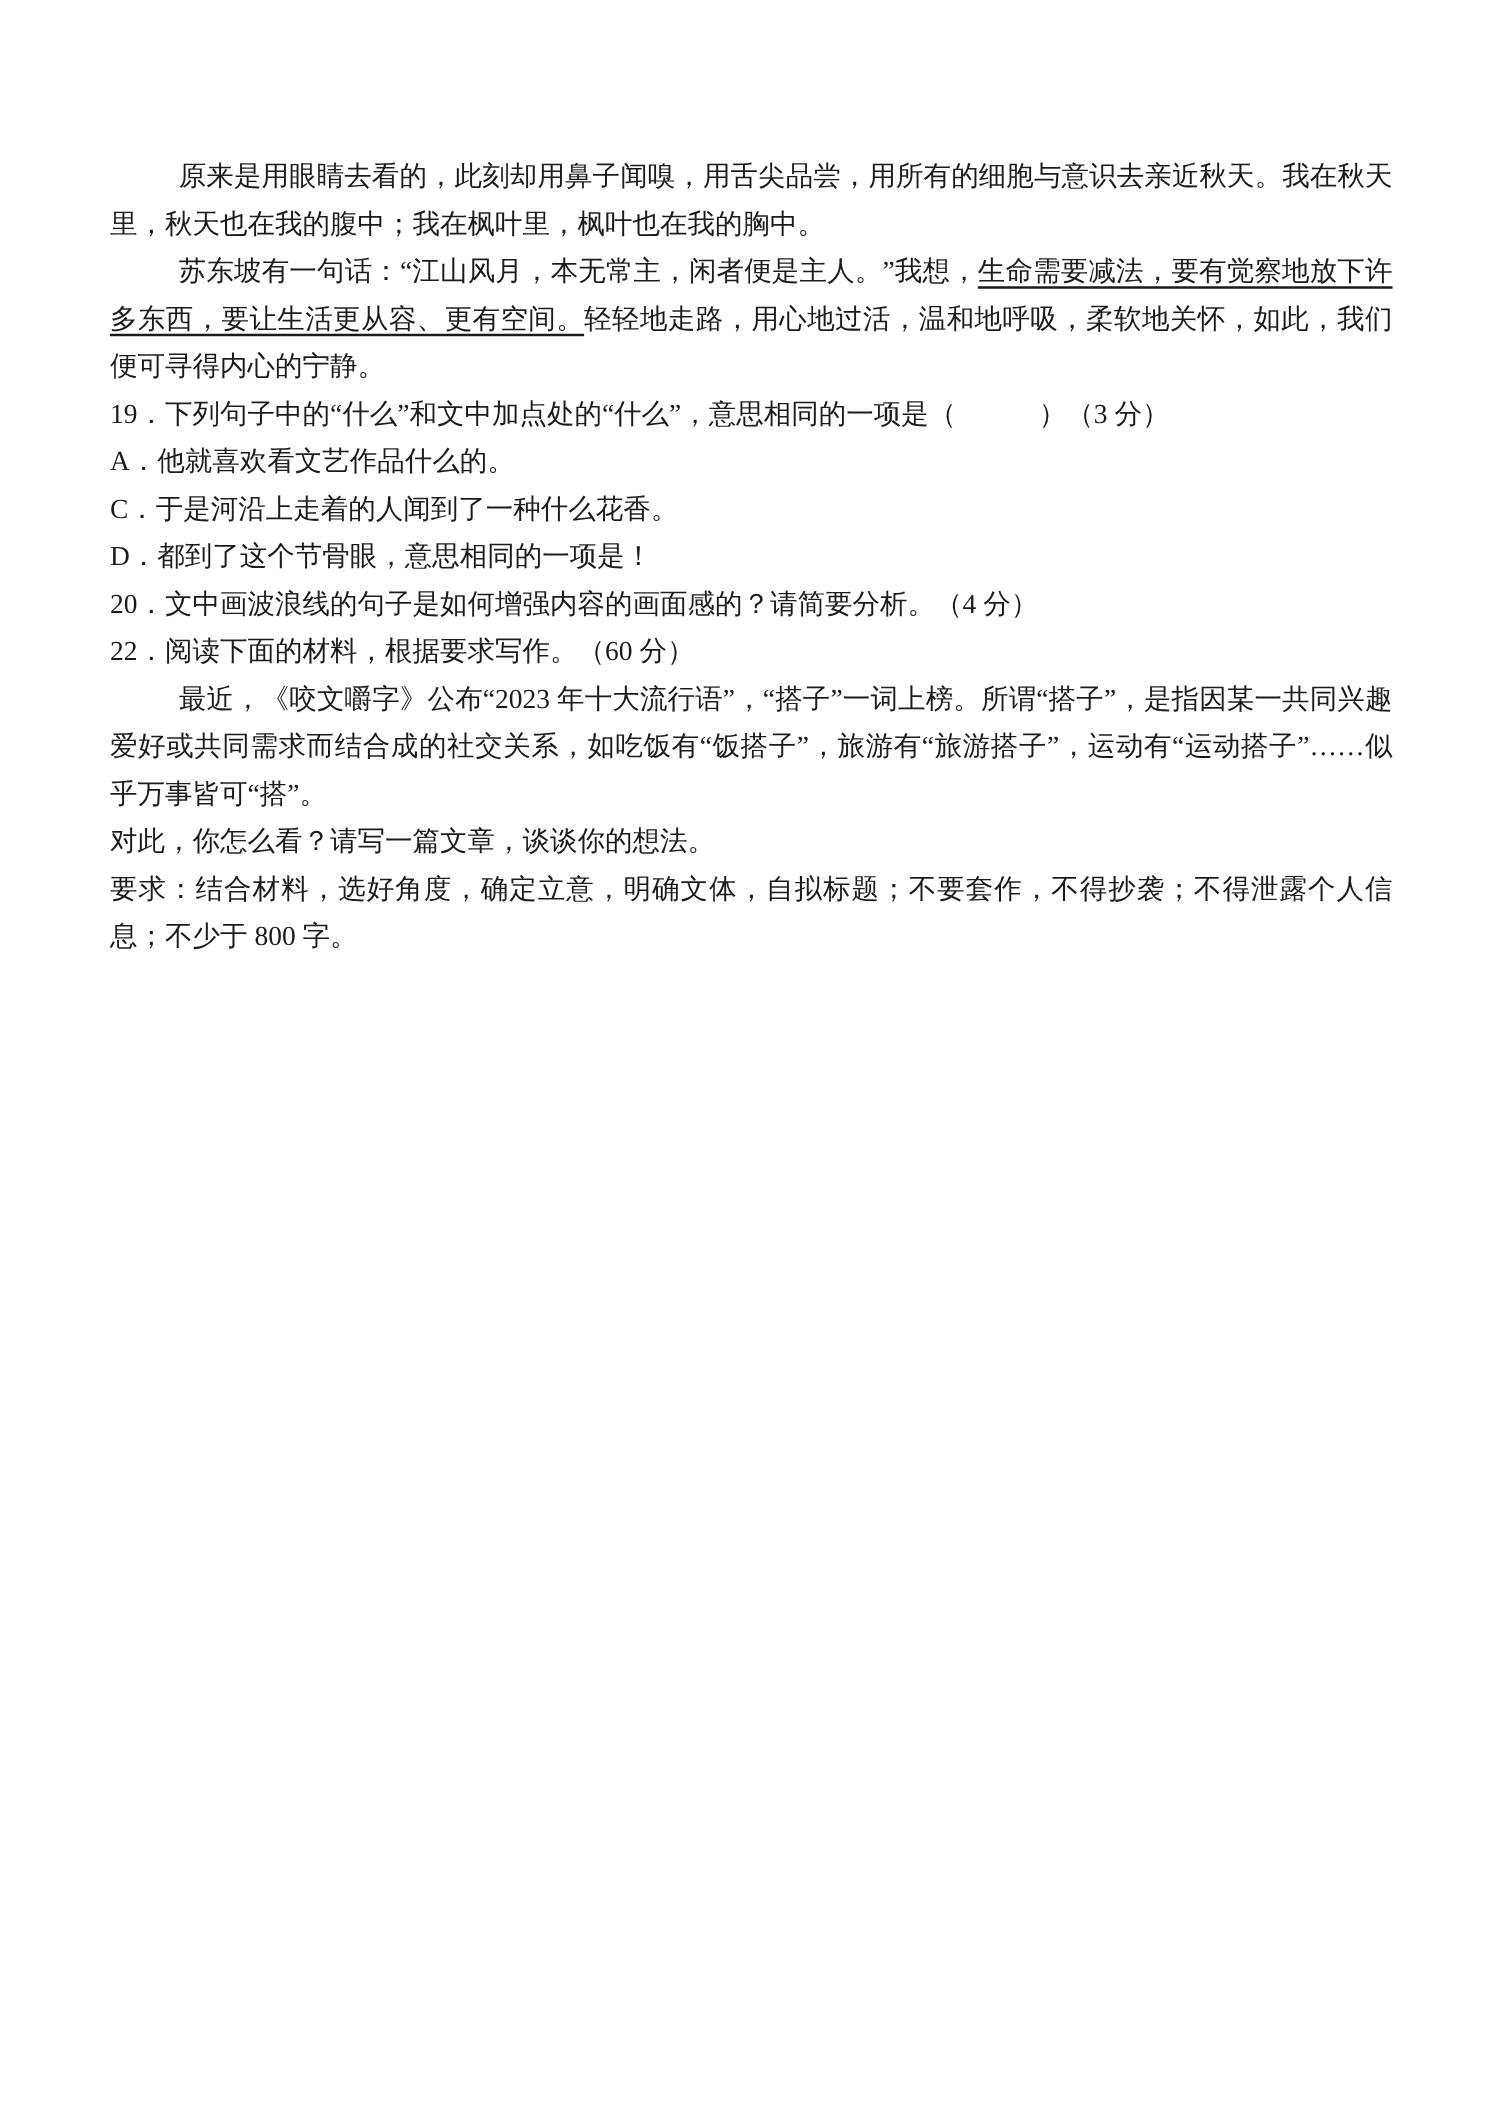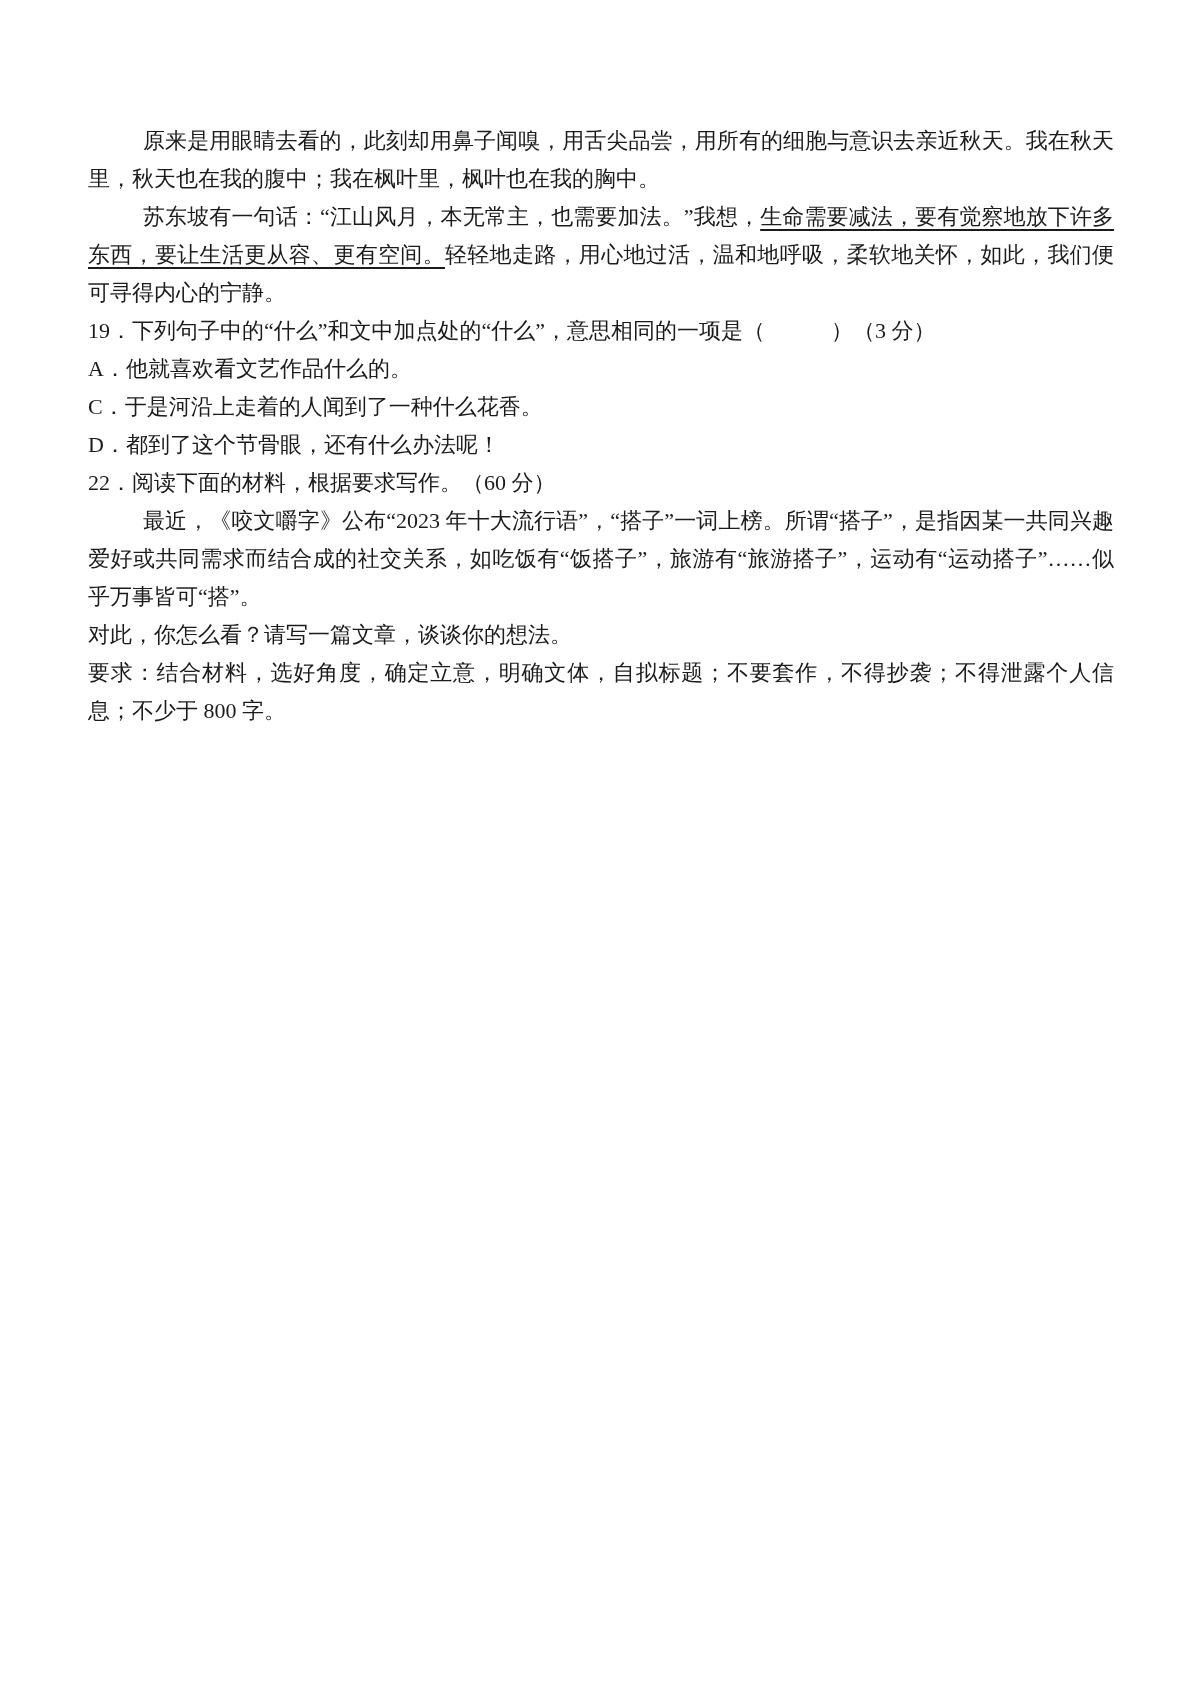--- a/index.html
+++ b/index.html
@@ -44,23 +44,24 @@
     text-underline-offset: 5px;
     text-decoration-thickness: 1.5px;
   }
 </style>
 </head>
 <body>
 
 <div class="page" style="background: rgb(255, 255, 255);">
   <div class="content" id="doc-content" style="color: rgb(27, 27, 27);">
       <p class="line paragraph indent"><span>原来是用眼睛去看的，此刻却用鼻子闻嗅，用舌尖品尝，用所有的细胞与意识去亲近秋天。我在秋天里，秋天也在我的腹中；我在枫叶里，枫叶也在我的胸中。</span></p>
-      <p class="line paragraph indent"><span>苏东坡有一句话：“江山风月，本无常主，也需要加法。”我想，</span><span class="underline">生命需要减法，要有觉察地放下许多东西，要让生活更从容、更有空间。</span><span>轻轻地走路，用心地过活，温和地呼吸，柔软地关怀，如此，我们便可寻得内心的宁静。</span></p>
+      <p class="line paragraph indent"><span>苏东坡有一句话：“江山风月，本无常主，闲者便是主人。”我想，</span><span class="underline">生命需要减法，要有觉察地放下许多东西，要让生活更从容、更有空间。</span><span>轻轻地走路，用心地过活，温和地呼吸，柔软地关怀，如此，我们便可寻得内心的宁静。</span></p>
       <p class="line question"><span>19．下列句子中的“什么”和文中加点处的“什么”，意思相同的一项是（　　　）（3 分）</span></p>
       <p class="line option"><span>A．他就喜欢看文艺作品什么的。</span></p>
       <p class="line option"><span>C．于是河沿上走着的人闻到了一种什么花香。</span></p>
-      <p class="line option"><span>D．都到了这个节骨眼，还有什么办法呢！</span></p>
+      <p class="line option"><span>D．都到了这个节骨眼，意思相同的一项是！</span></p>
+      <p class="line question"><span>20．文中画波浪线的句子是如何增强内容的画面感的？请简要分析。（4 分）</span></p>
       <p class="line question"><span>22．阅读下面的材料，根据要求写作。（60 分）</span></p>
       <p class="line paragraph indent"><span>最近，《咬文嚼字》公布“2023 年十大流行语”，“搭子”一词上榜。所谓“搭子”，是指因某一共同兴趣爱好或共同需求而结合成的社交关系，如吃饭有“饭搭子”，旅游有“旅游搭子”，运动有“运动搭子”……似乎万事皆可“搭”。</span></p>
       <p class="line paragraph"><span>对此，你怎么看？请写一篇文章，谈谈你的想法。</span></p>
       <p class="line paragraph"><span>要求：结合材料，选好角度，确定立意，明确文体，自拟标题；不要套作，不得抄袭；不得泄露个人信息；不少于 800 字。</span></p>
     </div>
 </div>
 
 </body></html>

